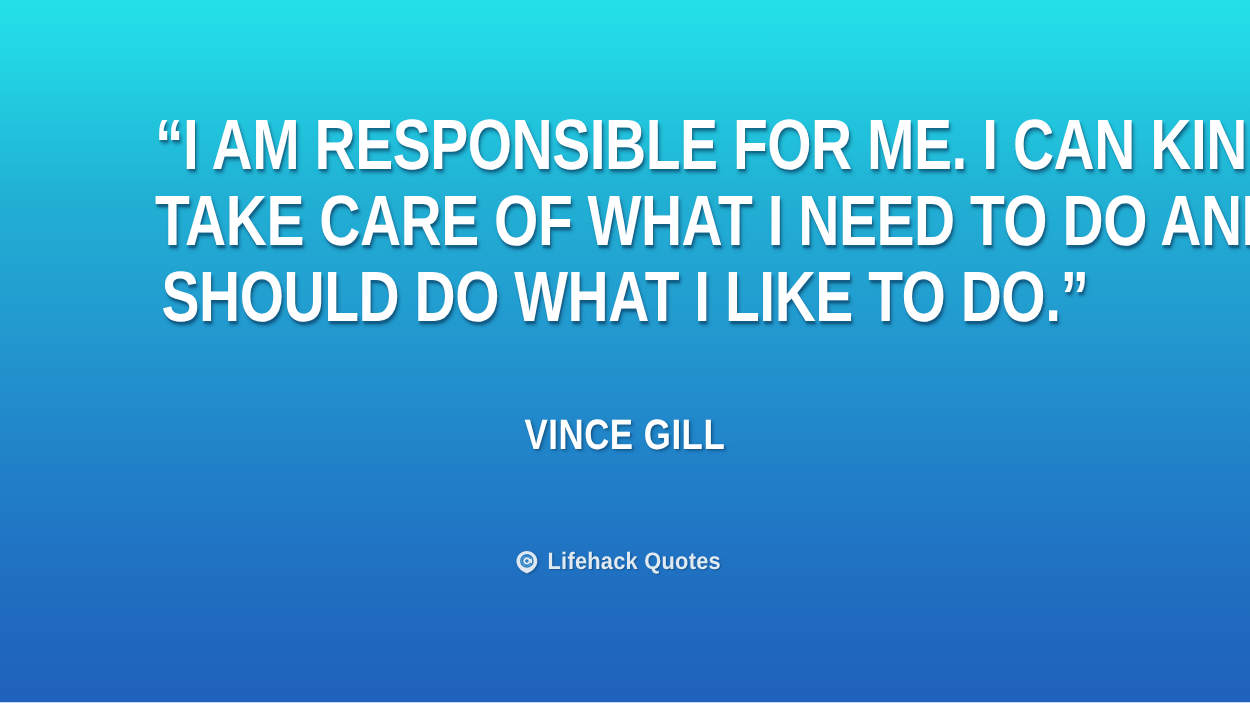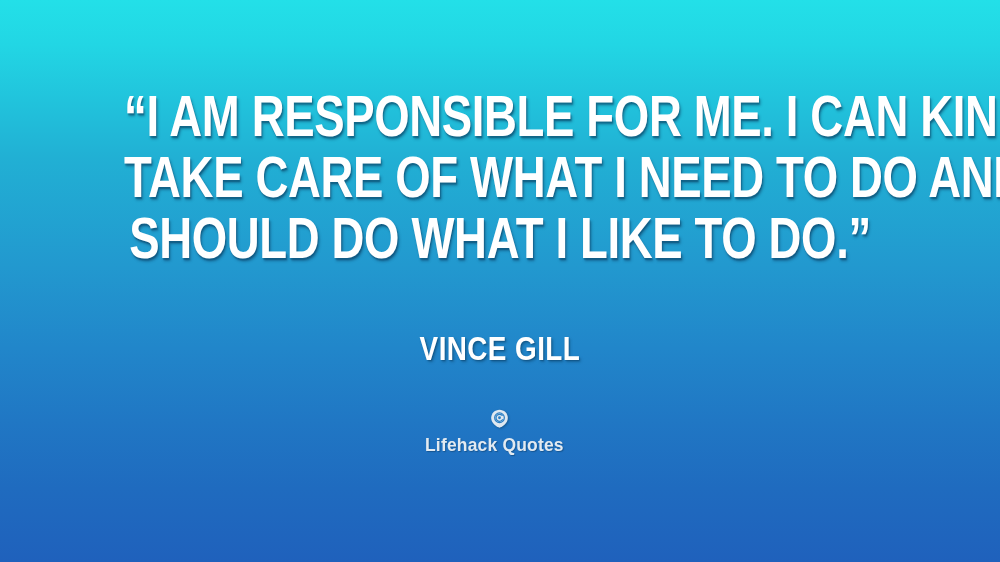--- a/index.html
+++ b/index.html
@@ -69,27 +69,26 @@
     white-space: nowrap;
     transform: scaleX(0.82);
     transform-origin: center center;
     text-shadow:
       2px 2px 3px rgba(8, 52, 86, 0.42),
       1px 1px 1px rgba(8, 52, 86, 0.28);
     user-select: none;
   }
 
   .brand {
-    margin-top: 44px;
+    margin-top: 75px;
     display: flex;
     align-items: center;
     justify-content: center;
     gap: 7px;
     user-select: none;
-    flex-direction: column;
   }
 
   .brand-logo {
     width: 19px;
     height: 19px;
     display: block;
     filter: drop-shadow(1px 1px 1px rgba(8, 52, 86, 0.45));
   }
 
   .brand-name {

